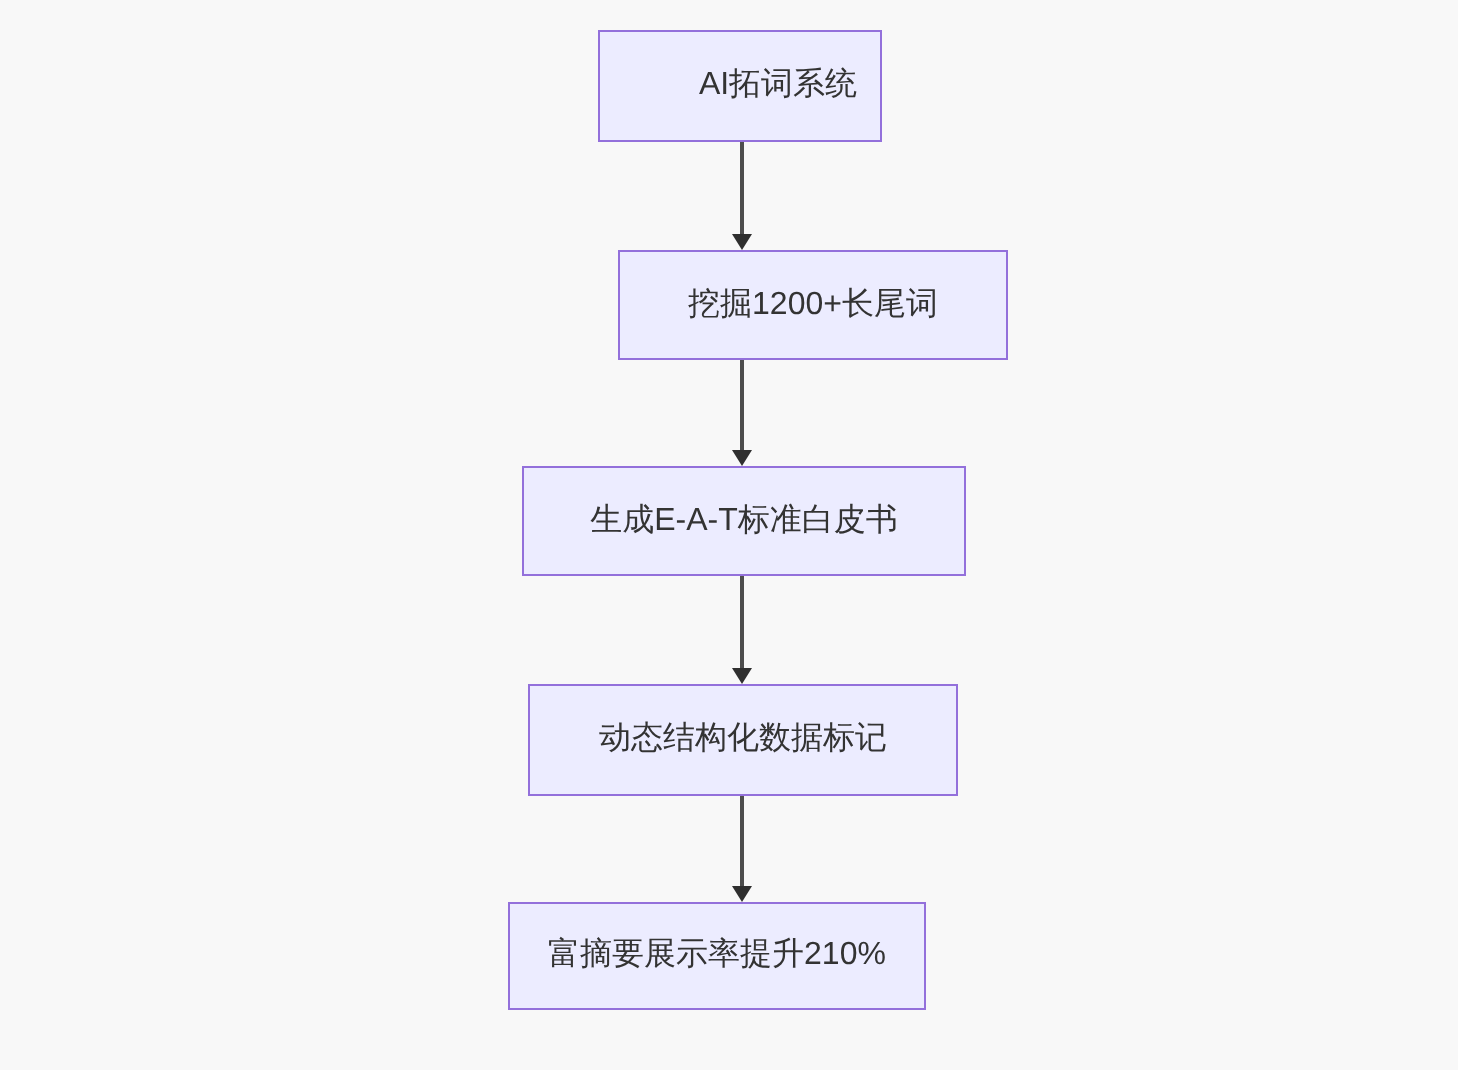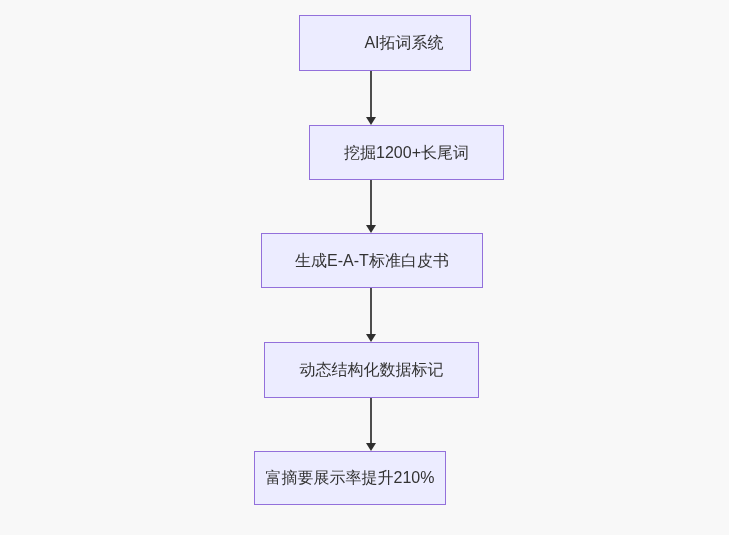--- a/index.html
+++ b/index.html
@@ -48,37 +48,37 @@
     border-left: 5.5px solid transparent;
     border-right: 5.5px solid transparent;
     border-top: 8px solid var(--edge-head, #2f2f2f);
   }
 </style>
 </head>
 <body>
 
 <div class="canvas">
 
-  <div class="node" style="left:299px; top:15px; width:172px; height:56px;padding-left:38px;">
+  <div class="node" style="left:299px; top:15px; width:142px; height:56px;padding-left:38px;">
     <span>AI拓词系统</span>
   </div>
 
   <div class="node" style="left:273px; top:125px; width:195px; height:55px;margin-left:36px;">
     <span>挖掘1200+长尾词</span>
   </div>
 
   <div class="node" style="left:261px; top:233px; width:222px; height:55px;">
     <span>生成E-A-T标准白皮书</span>
   </div>
 
   <div class="node" style="left:264px; top:342px; width:215px; height:56px;">
     <span>动态结构化数据标记</span>
   </div>
 
-  <div class="node" style="left:254px; top:451px; width:192px; height:54px;">
+  <div class="node" style="left:254px; top:451px; width:209px; height:54px;">
     <span>富摘要展示率提升210%</span>
   </div>
 
   <div class="arrow" style="left:365px; top:71px; height:54px;">
     <div class="arrow-line"></div>
     <div class="arrow-head"></div>
   </div>
 
   <div class="arrow" style="left:365px; top:180px; height:53px;">
     <div class="arrow-line"></div>

